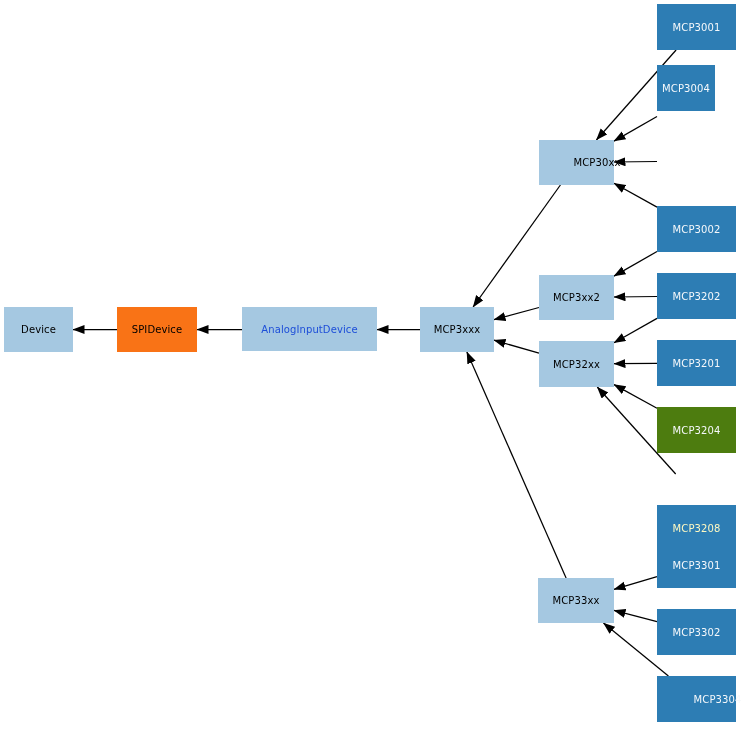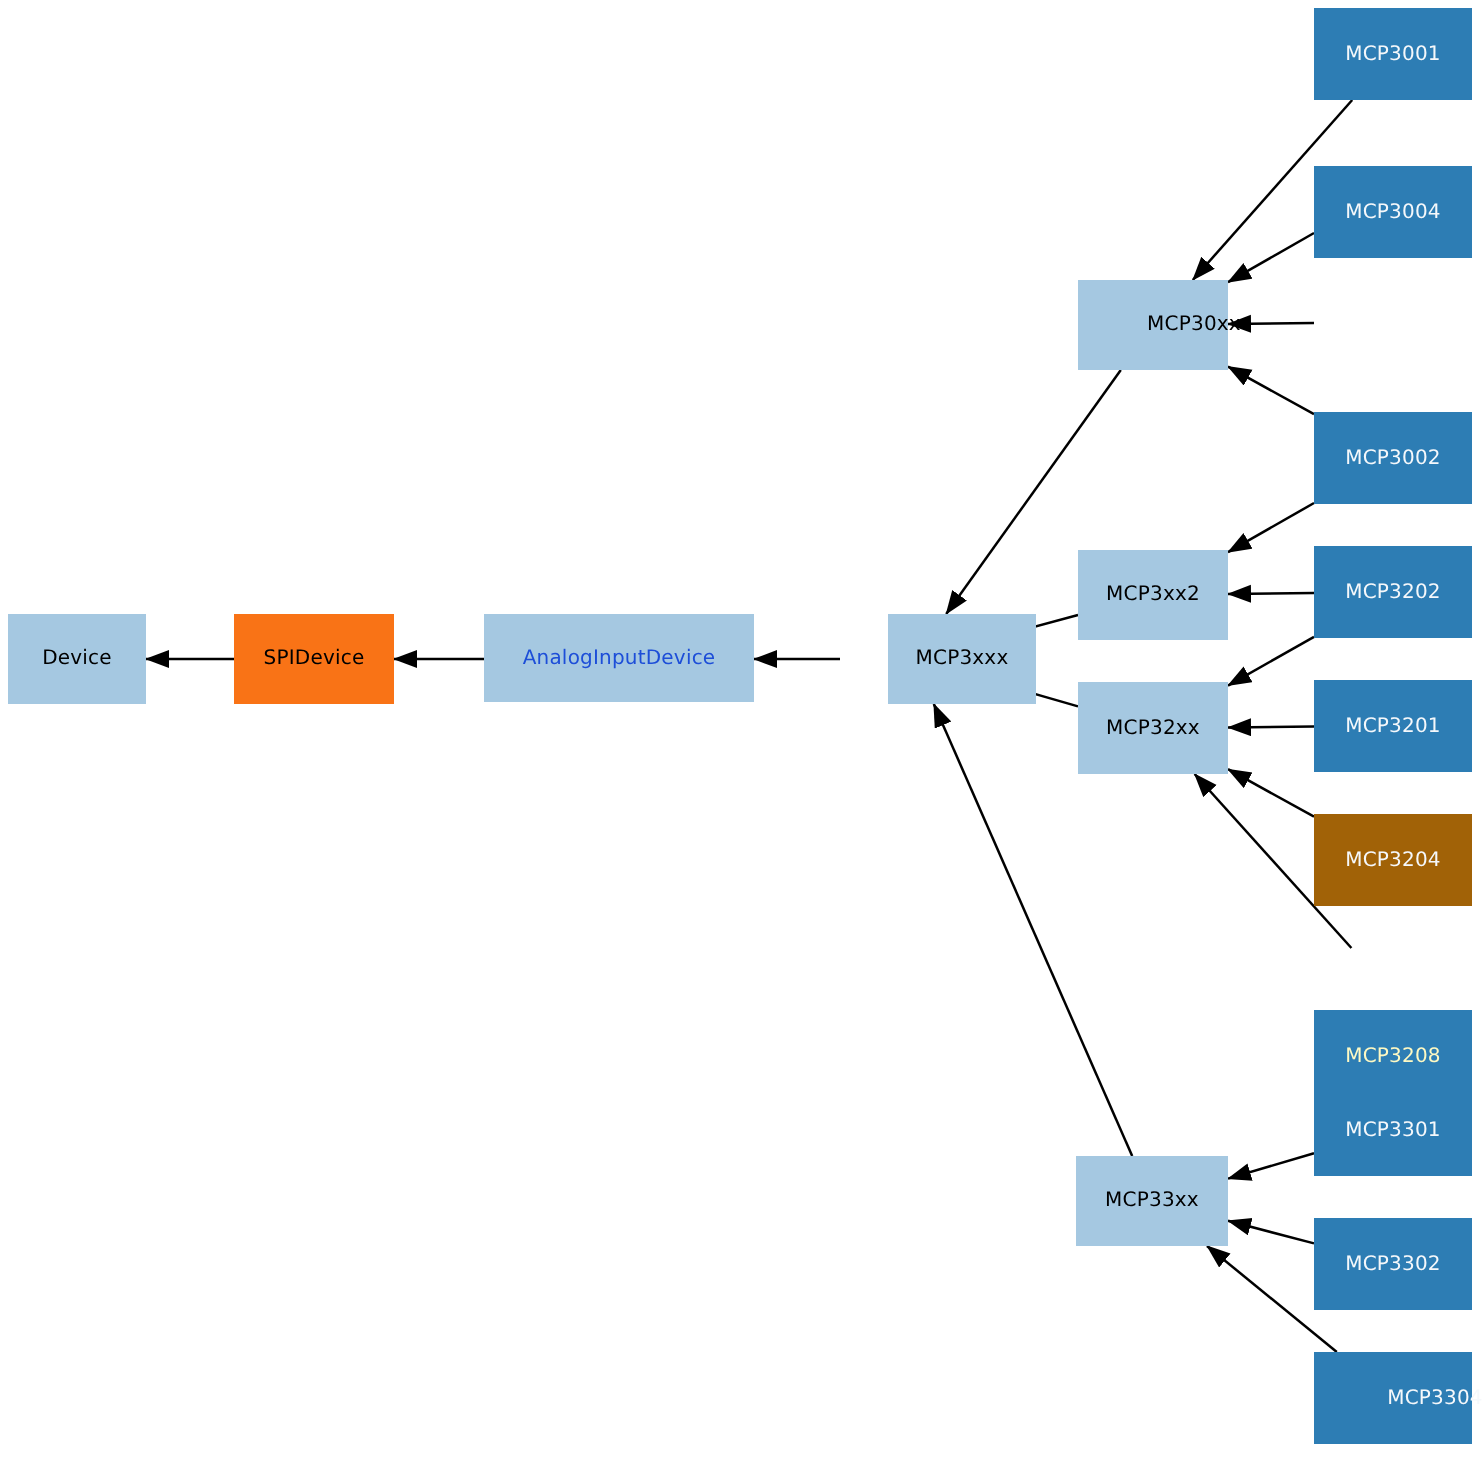--- a/index.html
+++ b/index.html
@@ -67,28 +67,28 @@
         <line x1="675.7" y1="474.0" x2="597.3" y2="387.0" stroke="#000000" stroke-width="1.25" marker-end="url(#arrowhead)"></line>
         <line x1="657.0" y1="576.6" x2="614.0" y2="589.3" stroke="#000000" stroke-width="1.25" marker-end="url(#arrowhead)"></line>
         <line x1="657.0" y1="621.7" x2="614.0" y2="610.4" stroke="#000000" stroke-width="1.25" marker-end="url(#arrowhead)"></line>
         <line x1="668.4" y1="676.0" x2="603.5" y2="623.0" stroke="#000000" stroke-width="1.25" marker-end="url(#arrowhead)"></line>
       </g>
   </svg>
 
 <div class="node" style="left: 4px; top: 307px; width: 69px; height: 45px; background: rgb(165, 200, 225); color: rgb(0, 0, 0);">Device</div>
     <div class="node" style="left: 117px; top: 307px; width: 80px; height: 45px; background: #f97316; color: rgb(0, 0, 0);">SPIDevice</div>
     <div class="node" style="left: 242px; top: 307px; width: 135px; height: 44px; background: rgb(165, 200, 225); color: #1d4ed8;">AnalogInputDevice</div>
-    <div class="node" style="left: 420px; top: 307px; width: 74px; height: 45px; background: rgb(165, 200, 225); color: rgb(0, 0, 0); margin-left: 24px;">MCP3xxx</div>
+    <div class="node" style="left: 420px; top: 307px; width: 74px; height: 45px; background: rgb(165, 200, 225); color: rgb(0, 0, 0);">MCP3xxx</div>
     <div class="node" style="left: 539px; top: 140px; width: 75px; height: 45px; background: rgb(165, 200, 225); color: rgb(0, 0, 0); padding-left: 41px;">MCP30xx</div>
     <div class="node" style="left: 539px; top: 275px; width: 75px; height: 45px; background: rgb(165, 200, 225); color: rgb(0, 0, 0);">MCP3xx2</div>
     <div class="node" style="left: 539px; top: 341px; width: 75px; height: 46px; background: rgb(165, 200, 225); color: rgb(0, 0, 0);">MCP32xx</div>
     <div class="node" style="left: 538px; top: 578px; width: 76px; height: 45px; background: rgb(165, 200, 225); color: rgb(0, 0, 0);">MCP33xx</div>
     <div class="node" style="left: 657px; top: 4px; width: 79px; height: 46px; background: rgb(45, 125, 180); color: rgb(245, 248, 251);">MCP3001</div>
-    <div class="node" style="left: 657px; top: 83px; width: 79px; height: 46px; background: rgb(45, 125, 180); color: rgb(245, 248, 251);">MCP3004</div>
+    <div class="node" style="left: 657px; top: 65px; width: 58px; height: 46px; background: rgb(45, 125, 180); color: rgb(245, 248, 251);">MCP3004</div>
     <div class="node" style="left: 657px; top: 206px; width: 79px; height: 46px; background: rgb(45, 125, 180); color: rgb(245, 248, 251);">MCP3002</div>
     <div class="node" style="left: 657px; top: 273px; width: 79px; height: 46px; background: rgb(45, 125, 180); color: rgb(245, 248, 251);">MCP3202</div>
     <div class="node" style="left: 657px; top: 340px; width: 79px; height: 46px; background: rgb(45, 125, 180); color: rgb(245, 248, 251);">MCP3201</div>
-    <div class="node" style="left: 657px; top: 407px; width: 79px; height: 46px; background: #a16207; color: rgb(245, 248, 251);">MCP3204</div>
+    <div class="node" style="left: 657px; top: 407px; width: 79px; height: 46px; background: #4d7c0f; color: rgb(245, 248, 251);">MCP3204</div>
     <div class="node" style="left: 657px; top: 474px; width: 79px; height: 46px; background: rgb(45, 125, 180); color: #fef9c3; margin-top: 31px;">MCP3208</div>
     <div class="node" style="left: 657px; top: 542px; width: 79px; height: 46px; background: rgb(45, 125, 180); color: rgb(245, 248, 251);">MCP3301</div>
     <div class="node" style="left: 657px; top: 609px; width: 79px; height: 46px; background: rgb(45, 125, 180); color: rgb(245, 248, 251);">MCP3302</div>
     <div class="node" style="left: 657px; top: 676px; width: 79px; height: 46px; background: rgb(45, 125, 180); color: rgb(245, 248, 251); padding-left: 42px;">MCP3304</div>
   </div>
 
 </body></html>

